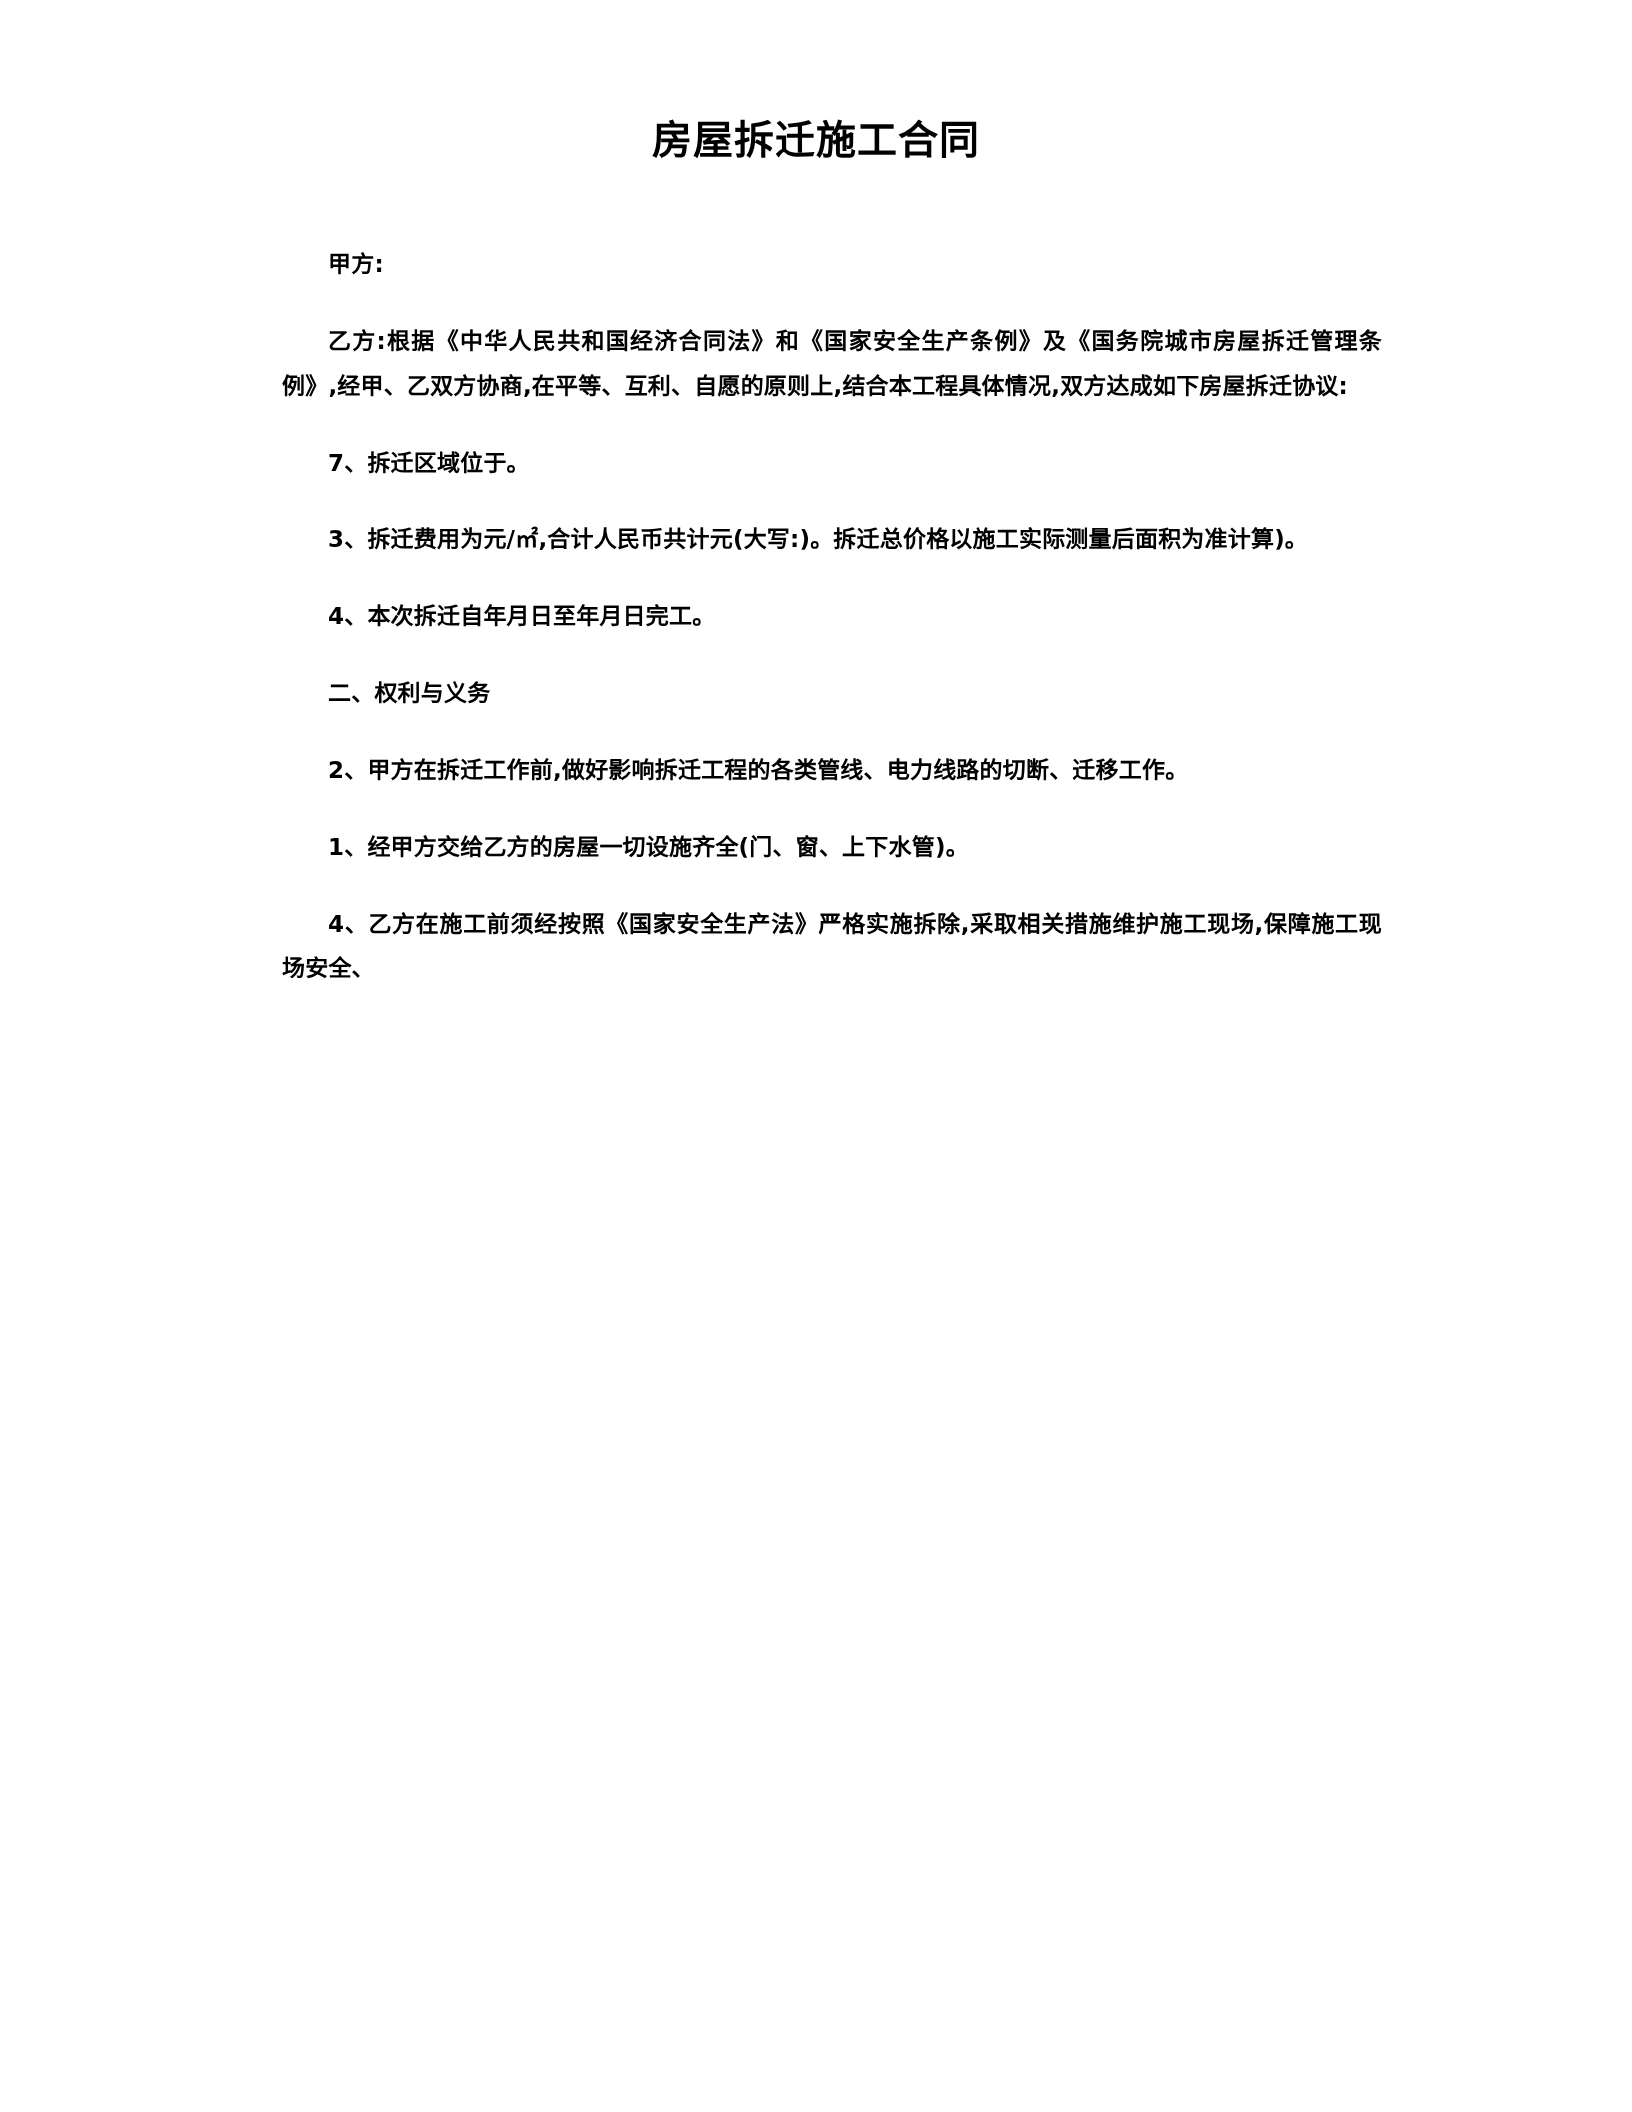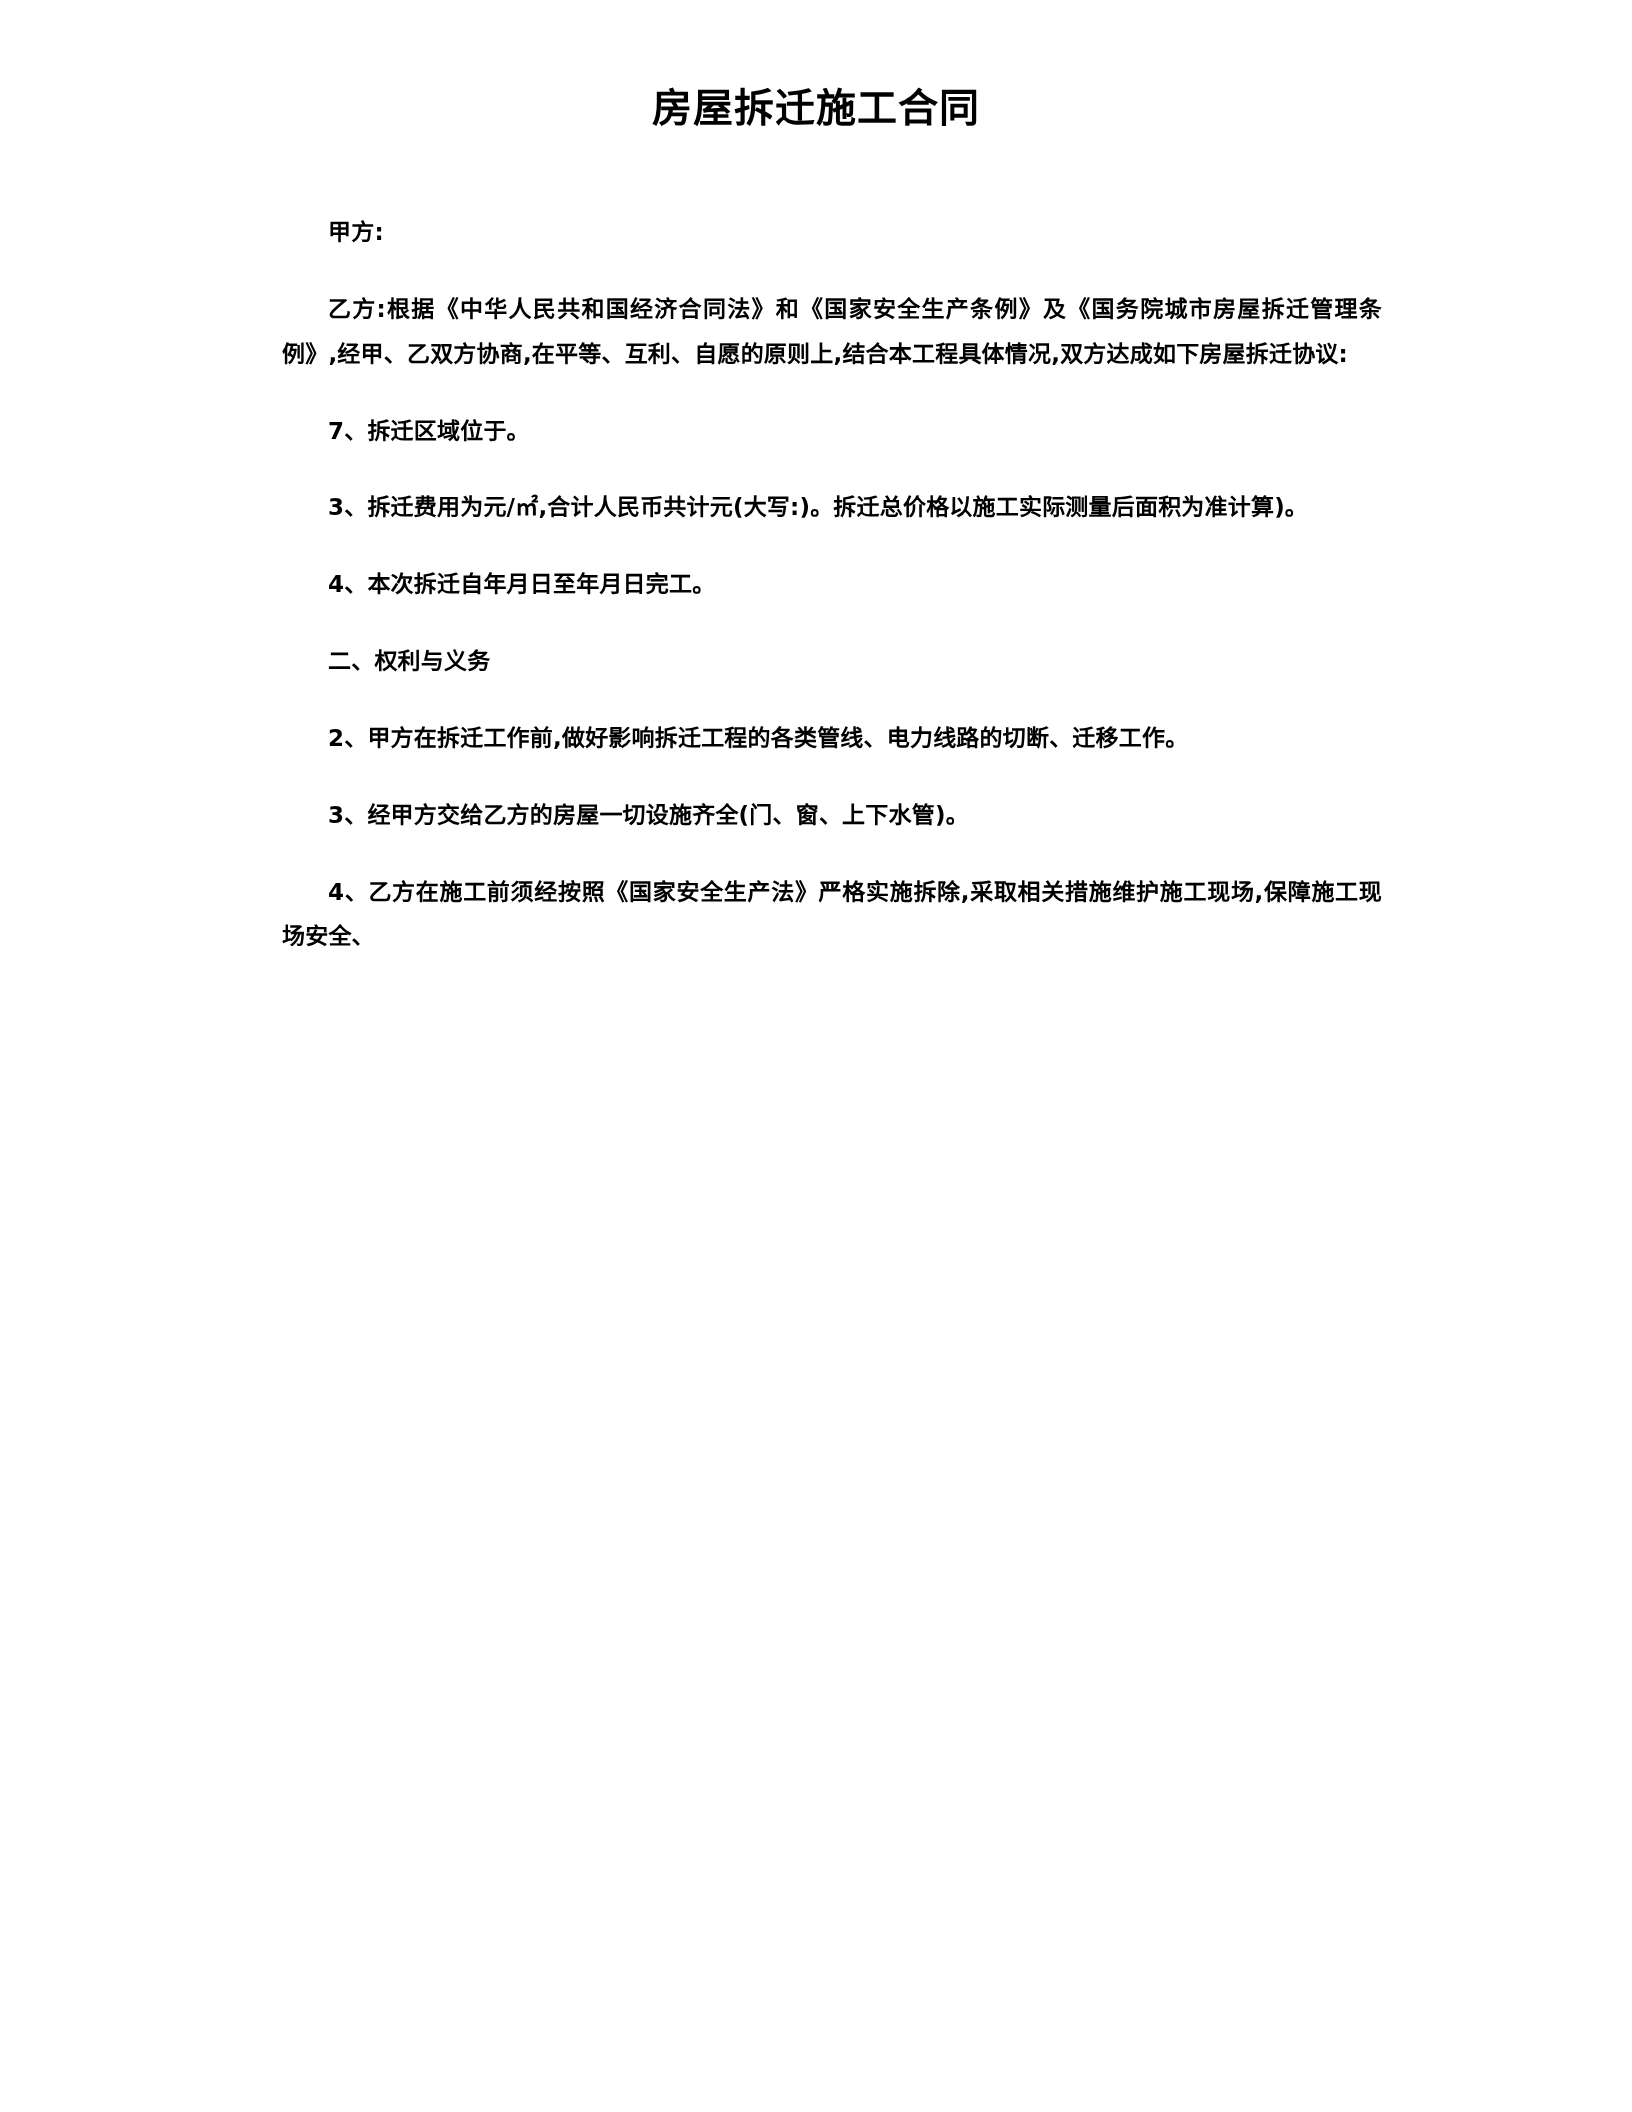--- a/index.html
+++ b/index.html
@@ -21,21 +21,21 @@
     box-sizing: border-box;
     padding: 0;
     overflow: hidden;
   }
   .doc-title {
     text-align: center;
     font-size: 40px;
     font-weight: bold;
     letter-spacing: 1px;
     margin: 0;
-    padding-top: 84px;
+    padding-top: 116px;
     line-height: 1.2;
   }
   .body-block {
     margin: 0 auto;
     width: 1100px;
     padding-left: 128px;
     padding-right: 96px;
     box-sizing: content-box;
   }
   p.para {
@@ -73,18 +73,18 @@
 
     <p class="para indent">3、拆迁费用为元/㎡,合计人民币共计元(大写:)。拆迁总价格以施工实际测量后面积为准计算)。</p>
 
     <p class="para indent">4、本次拆迁自年月日至年月日完工。</p>
 
     <p class="para indent">二、权利与义务</p>
 
 
     <p class="para indent">2、甲方在拆迁工作前,做好影响拆迁工程的各类管线、电力线路的切断、迁移工作。</p>
 
-    <p class="para indent">3、经甲方交给乙方的房屋一切设施齐全(门、窗、上下水管)。</p>
+    <p class="para indent">1、经甲方交给乙方的房屋一切设施齐全(门、窗、上下水管)。</p>
 
     <p class="para indent">4、乙方在施工前须经按照《国家安全生产法》严格实施拆除,采取相关措施维护施工现场,保障施工现场安全、</p>
 
   </div>
 </div>
 
 </body></html>

